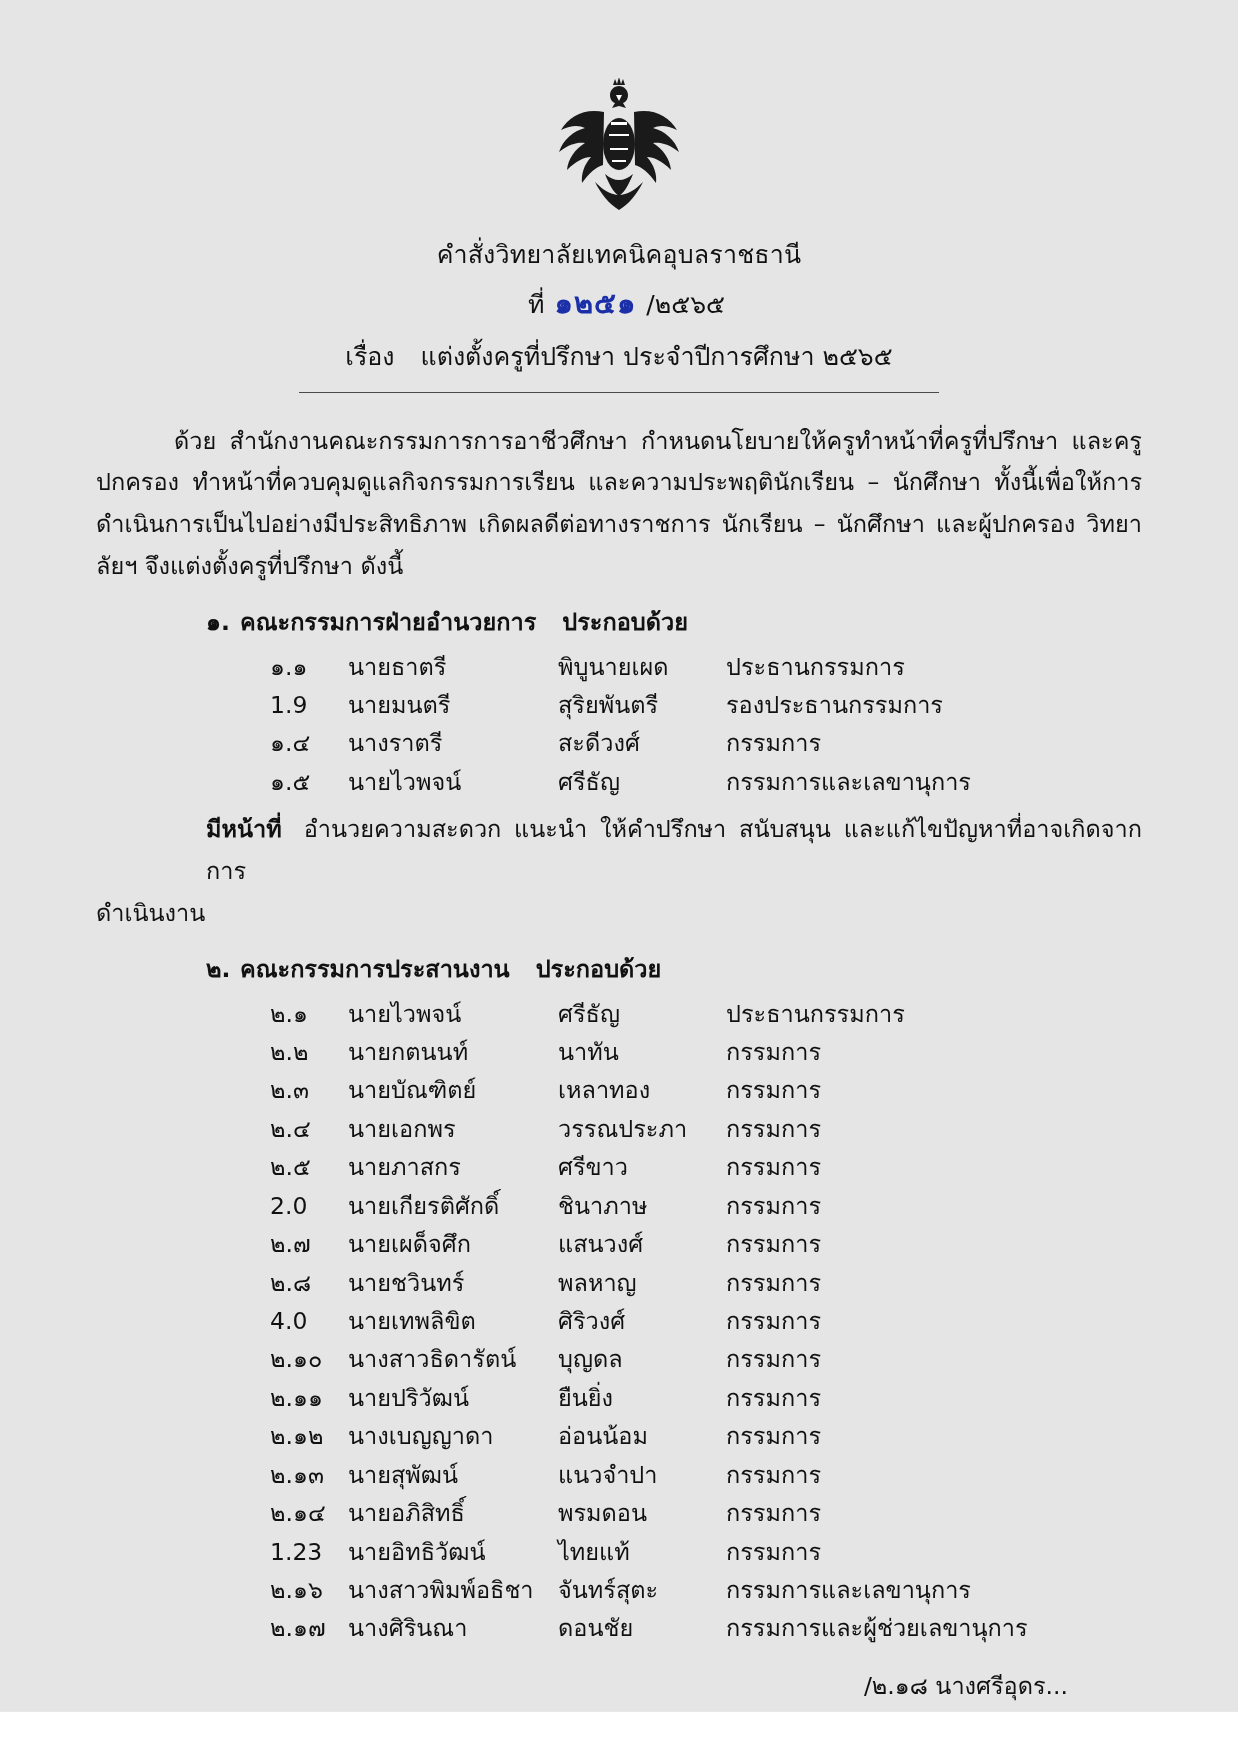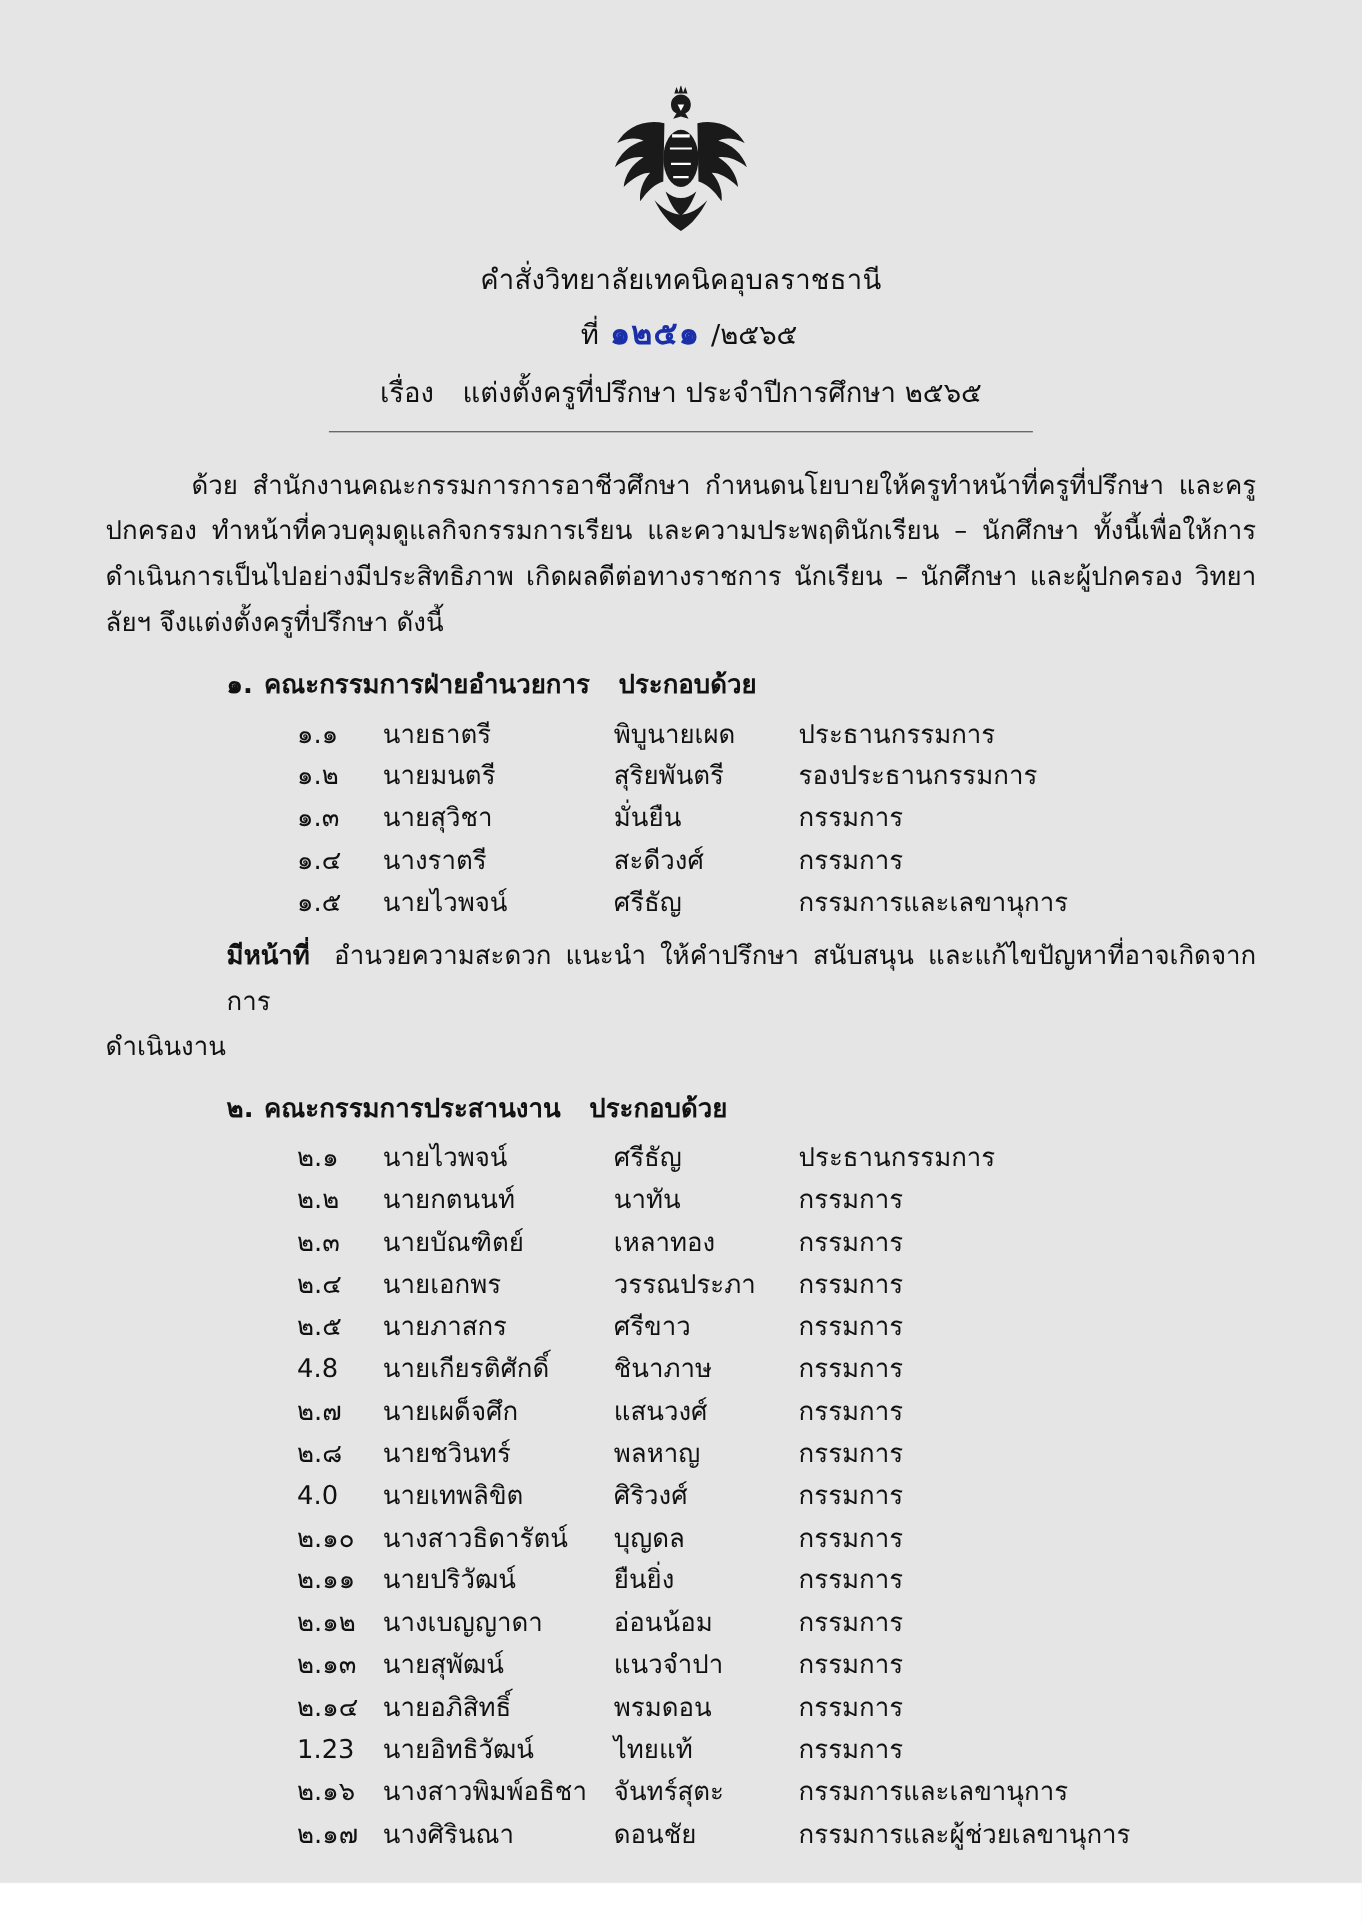--- a/index.html
+++ b/index.html
@@ -197,30 +197,24 @@
 
     <table class="members">
       <tbody>
         <tr>
           <td class="c-no">๑.๑</td>
           <td class="c-name">นายธาตรี</td>
           <td class="c-sur">พิบูนายเผด</td>
           <td class="c-role">ประธานกรรมการ</td>
         </tr>
         <tr>
-          <td class="c-no">๑.๒</td>
+          <td class="c-no">1.9</td>
           <td class="c-name">นายมนตรี</td>
           <td class="c-sur">สุริยพันตรี</td>
           <td class="c-role">รองประธานกรรมการ</td>
-        </tr>
-        <tr>
-          <td class="c-no">๑.๓</td>
-          <td class="c-name">นายสุวิชา</td>
-          <td class="c-sur">มั่นยืน</td>
-          <td class="c-role">กรรมการ</td>
         </tr>
         <tr>
           <td class="c-no">๑.๔</td>
           <td class="c-name">นางราตรี</td>
           <td class="c-sur">สะดีวงศ์</td>
           <td class="c-role">กรรมการ</td>
         </tr>
         <tr>
           <td class="c-no">๑.๕</td>
           <td class="c-name">นายไวพจน์</td>
@@ -267,21 +261,21 @@
           <td class="c-sur">วรรณประภา</td>
           <td class="c-role">กรรมการ</td>
         </tr>
         <tr>
           <td class="c-no">๒.๕</td>
           <td class="c-name">นายภาสกร</td>
           <td class="c-sur">ศรีขาว</td>
           <td class="c-role">กรรมการ</td>
         </tr>
         <tr>
-          <td class="c-no">4.8</td>
+          <td class="c-no">2.0</td>
           <td class="c-name">นายเกียรติศักดิ์</td>
           <td class="c-sur">ชินาภาษ</td>
           <td class="c-role">กรรมการ</td>
         </tr>
         <tr>
           <td class="c-no">๒.๗</td>
           <td class="c-name">นายเผด็จศึก</td>
           <td class="c-sur">แสนวงศ์</td>
           <td class="c-role">กรรมการ</td>
         </tr>

